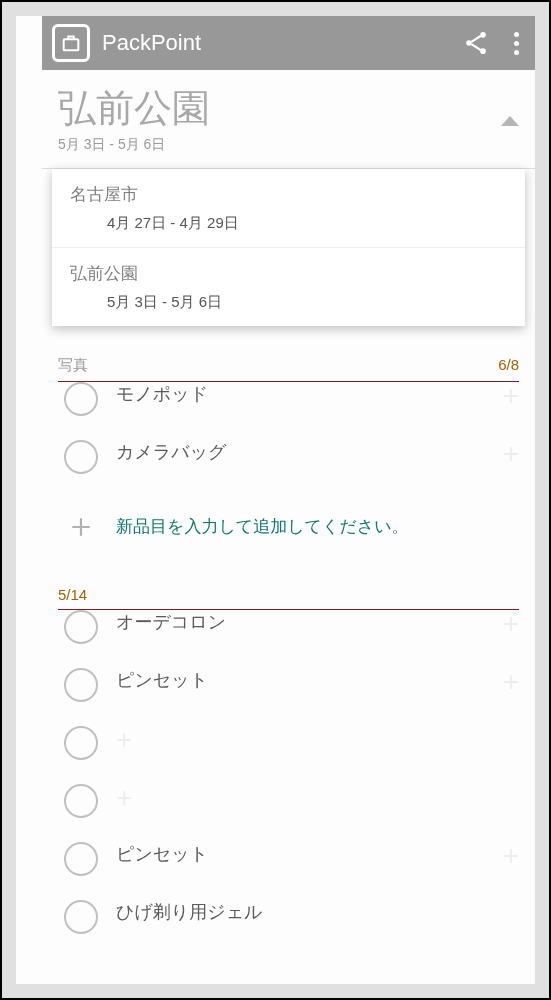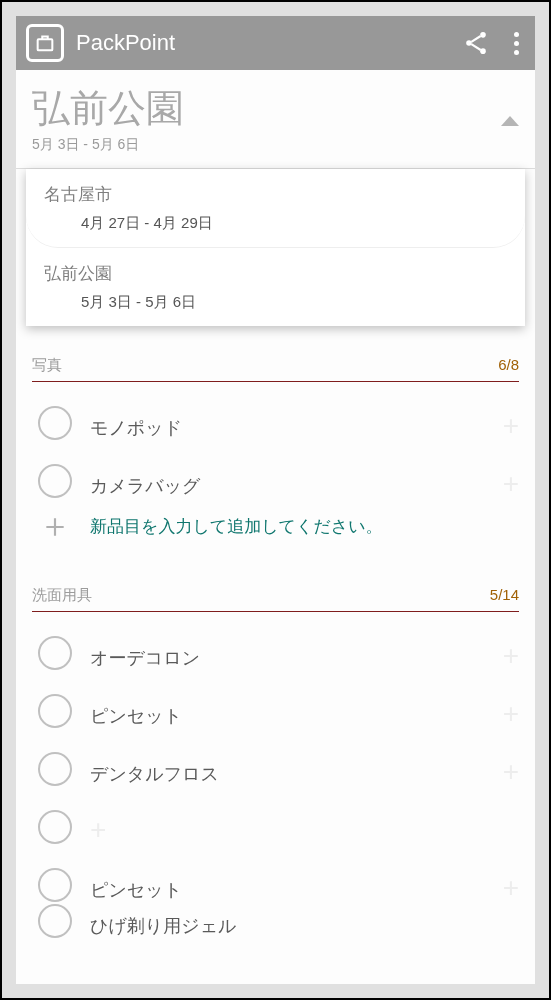--- a/index.html
+++ b/index.html
@@ -1,49 +1,49 @@
 <!DOCTYPE html>
 <html><head>
 <meta charset="utf-8">
 <style>
   * { box-sizing: border-box; margin: 0; padding: 0; }
   html, body { width: 551px; height: 1000px; font-family: sans-serif; background: #fff; }
   .frame { width: 551px; height: 1000px; border: 2px solid #000; padding: 14px; background: #e0e0e0; }
-  .phone { width: 100%; height: 100%; background: #fdfdfd; position: relative; overflow: hidden; }
+  .phone { width: 100%; height: 100%; background: #fdfdfd; position: relative; overflow: hidden; padding-left: 26px; }
 
   
   .appbar { height: 54px; background: #989898; display: flex; align-items: center; padding: 0 10px; color: #fff; }
   .appbar .app-icon { width: 38px; height: 38px; border-radius: 6px; border: 3px solid #fff; display: flex; align-items: center; justify-content: center; margin-right: 12px; }
   .appbar .app-icon svg { width: 22px; height: 22px; }
   .appbar .app-title { font-size: 22px; font-weight: 500; flex: 1; }
   .appbar .share-icon { width: 28px; height: 28px; margin-right: 18px; }
   .appbar .menu-dots { display: flex; flex-direction: column; gap: 4px; padding: 6px; }
   .appbar .menu-dots span { width: 5px; height: 5px; background: #fff; border-radius: 50%; }
 
   
   .trip-header { padding: 18px 16px 14px 16px; border-bottom: 1px solid #dcdcdc; position: relative; display: flex; align-items: center; }
   .trip-header .trip-title { font-size: 38px; color: #a8a8a8; font-weight: 400; line-height: 1.1; }
   .trip-header .trip-dates { display: block; font-size: 14px; color: #9a9a9a; margin-top: 6px; }
   .trip-header .collapse-arrow { margin-left: auto; width: 0; height: 0; border-left: 9px solid transparent; border-right: 9px solid transparent; border-bottom: 10px solid #b5b5b5; }
 
   
   .dropdown { margin: 0 10px; background: #fff; box-shadow: 0 3px 10px rgba(0,0,0,0.25); position: relative; z-index: 5; }
-  .dropdown-row { padding: 14px 18px; border-bottom: 1px solid #eee; border-radius: 32px; }
+  .dropdown-row { padding: 14px 18px; border-bottom: 1px solid #eee; }
   .dropdown-row:last-child { border-bottom: none; }
   .dropdown-row .dd-title { font-size: 17px; color: #7e7e7e; margin-bottom: 8px; }
   .dropdown-row .dd-dates { font-size: 15px; color: #555; margin-left: 37px; }
 
   
   .section { padding: 0 16px; }
   .section-header { display: flex; align-items: baseline; margin-top: 30px; border-bottom: 1px solid #7f1d1d; padding-bottom: 6px; }
   .section-header .section-title { font-size: 15px; color: #9c9c9c; flex: 1; }
   .section-header .section-count { font-size: 15px; color: #a16207; }
 
   
-  .item-row { display: flex; align-items: flex-end; height: 58px; }
+  .item-row { display: flex; align-items: flex-start; height: 58px; }
   .item-row .checkbox { width: 34px; height: 34px; border: 2px solid #c0c0c0; border-radius: 50%; margin-right: 18px; flex-shrink: 0; }
   .item-row .item-label { font-size: 18px; color: #5a5a5a; flex: 1; }
   .item-row .plus { font-size: 28px; color: #ededed; font-weight: 300; line-height: 1; }
 
   
   .add-row { display: flex; align-items: center; height: 58px; }
   .add-row .plus-icon { width: 34px; height: 34px; margin-right: 18px; display: flex; align-items: center; justify-content: center; flex-shrink: 0; }
   .add-row .plus-icon::before { content: ""; position: absolute; }
   .add-row .plus-svg { stroke: #b0b0b0; stroke-width: 2; }
   .add-row .add-text { font-size: 17px; color: #0f766e; }
@@ -118,37 +118,35 @@
             <path d="M12 4v16M4 12h16"></path>
           </svg>
         </div>
         <div class="add-text">新品目を入力して追加してください。</div>
       </div>
     </div>
   </div>
 
   <div class="section">
     <div class="section-header">
-      <div class="section-title">洗面用具</div>
       <div class="section-count">5/14</div>
     </div>
     <div class="items-wrap">
       <div class="item-row">
         <div class="checkbox"></div>
         <div class="item-label">オーデコロン</div>
         <div class="plus">+</div>
       </div>
       <div class="item-row">
         <div class="checkbox"></div>
         <div class="item-label">ピンセット</div>
         <div class="plus">+</div>
       </div>
       <div class="item-row">
         <div class="checkbox"></div>
-        <div class="item-label">デンタルフロス</div>
         <div class="plus">+</div>
       </div>
       <div class="item-row">
         <div class="checkbox"></div>
         <div class="plus">+</div>
       </div>
       <div class="item-row">
         <div class="checkbox"></div>
         <div class="item-label">ピンセット</div>
         <div class="plus">+</div>

